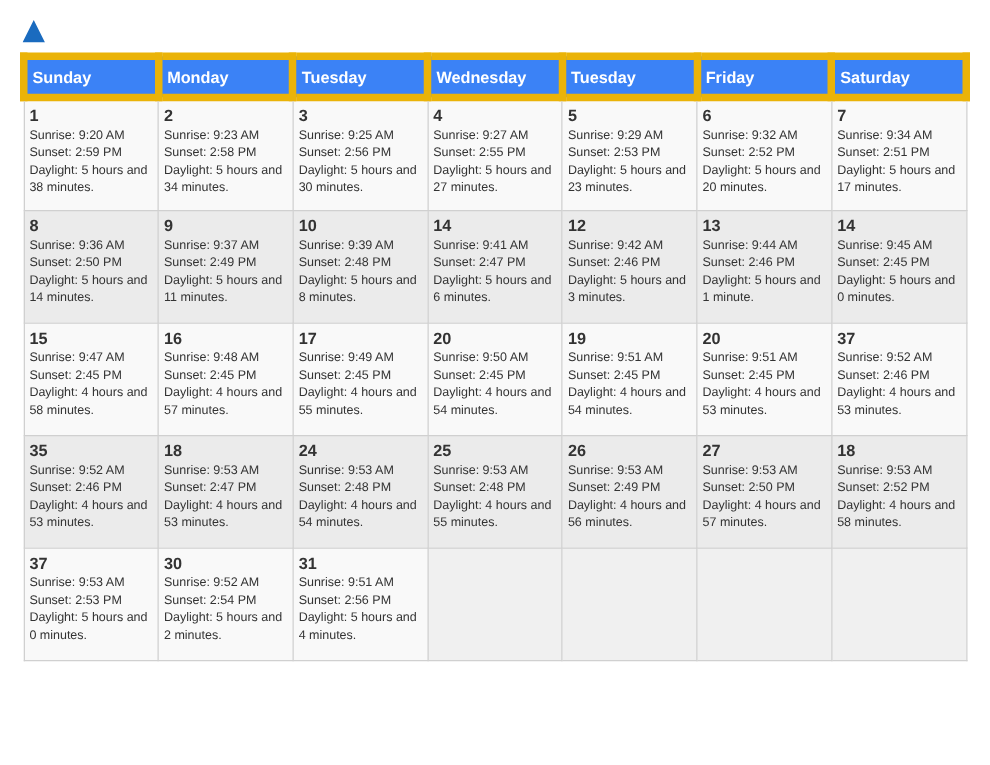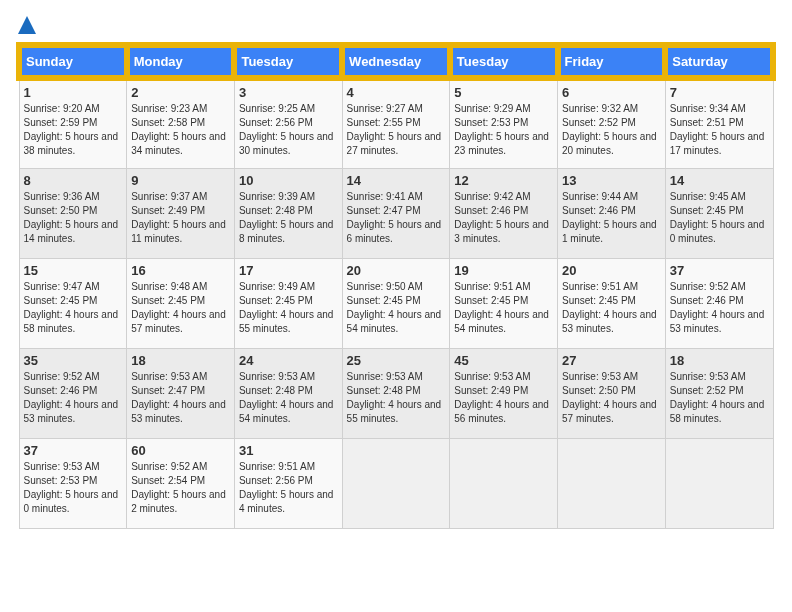--- a/index.html
+++ b/index.html
@@ -322,21 +322,21 @@
       </td>
         <td>
         <span class="day-number">25</span>
         <div class="day-info">
           Sunrise: 9:53 AM<br>
           Sunset: 2:48 PM<br>
           Daylight: 4 hours and 55 minutes.
         </div>
       </td>
         <td>
-        <span class="day-number">45</span>
+        <span class="day-number">26</span>
         <div class="day-info">
           Sunrise: 9:53 AM<br>
           Sunset: 2:49 PM<br>
           Daylight: 4 hours and 56 minutes.
         </div>
       </td>
         <td>
         <span class="day-number">27</span>
         <div class="day-info">
           Sunrise: 9:53 AM<br>
@@ -356,21 +356,21 @@
       <tr>
         <td>
         <span class="day-number">37</span>
         <div class="day-info">
           Sunrise: 9:53 AM<br>
           Sunset: 2:53 PM<br>
           Daylight: 5 hours and 0 minutes.
         </div>
       </td>
         <td>
-        <span class="day-number">60</span>
+        <span class="day-number">30</span>
         <div class="day-info">
           Sunrise: 9:52 AM<br>
           Sunset: 2:54 PM<br>
           Daylight: 5 hours and 2 minutes.
         </div>
       </td>
         <td>
         <span class="day-number">31</span>
         <div class="day-info">
           Sunrise: 9:51 AM<br>

